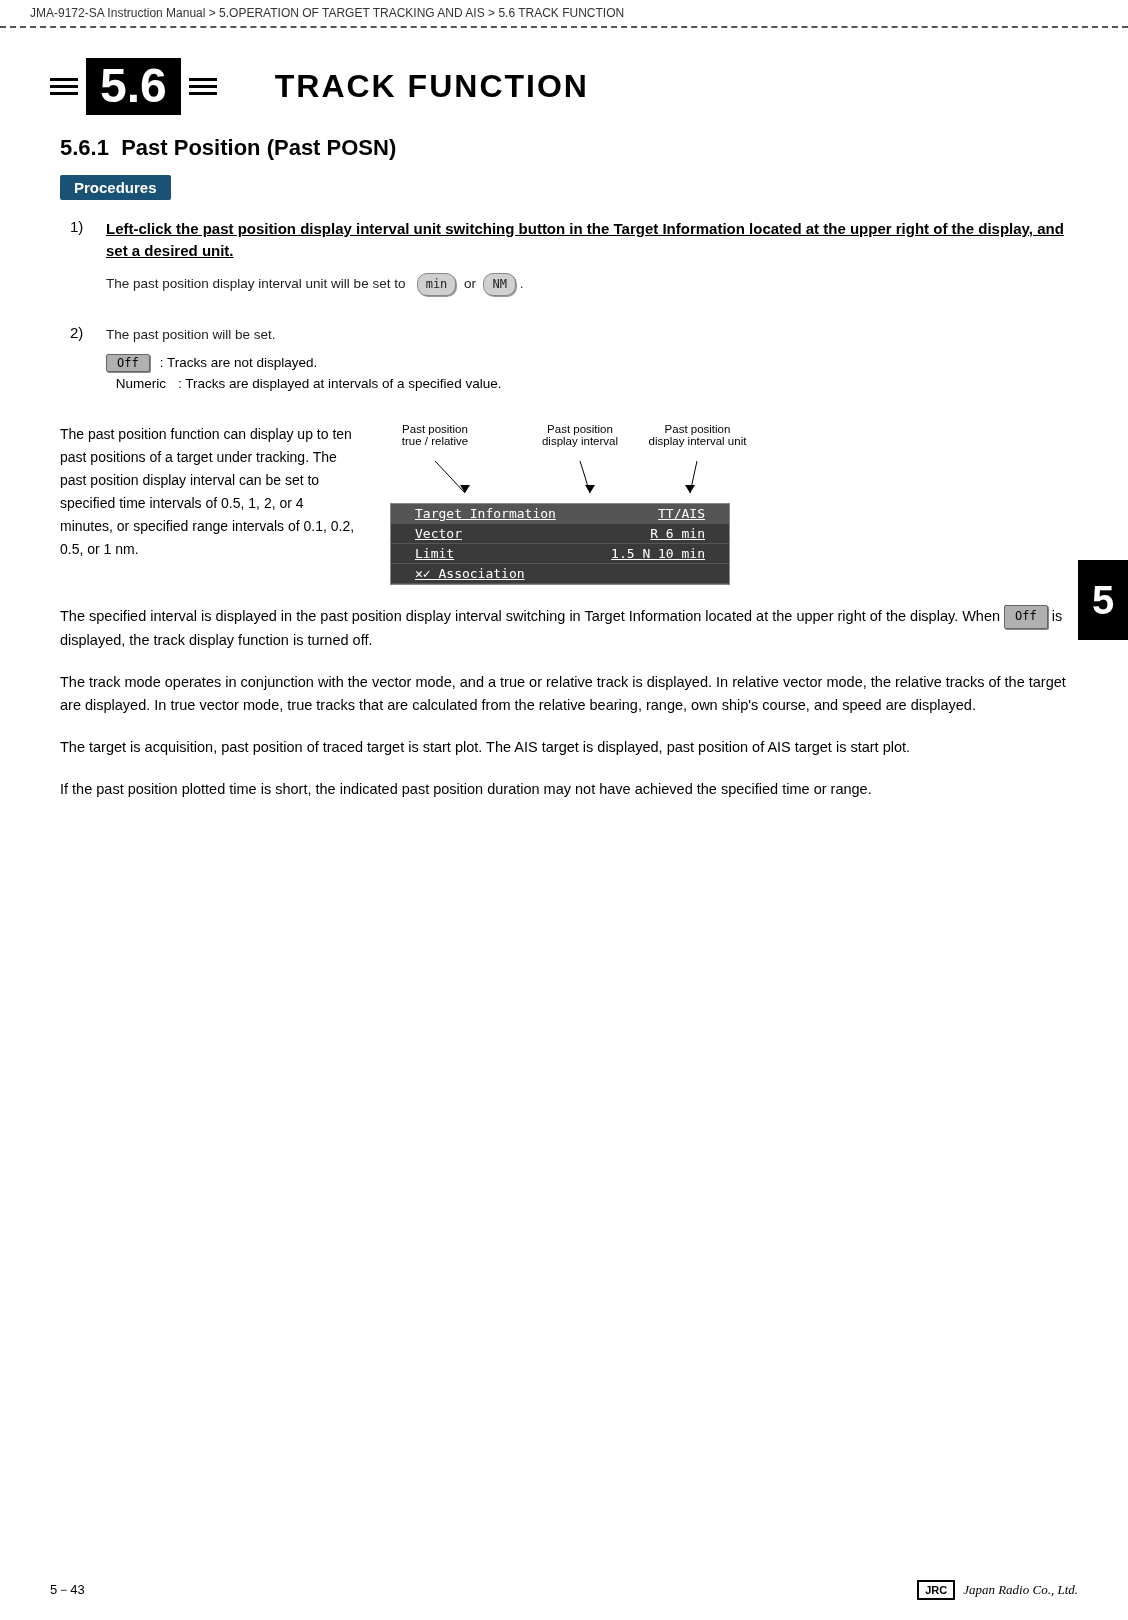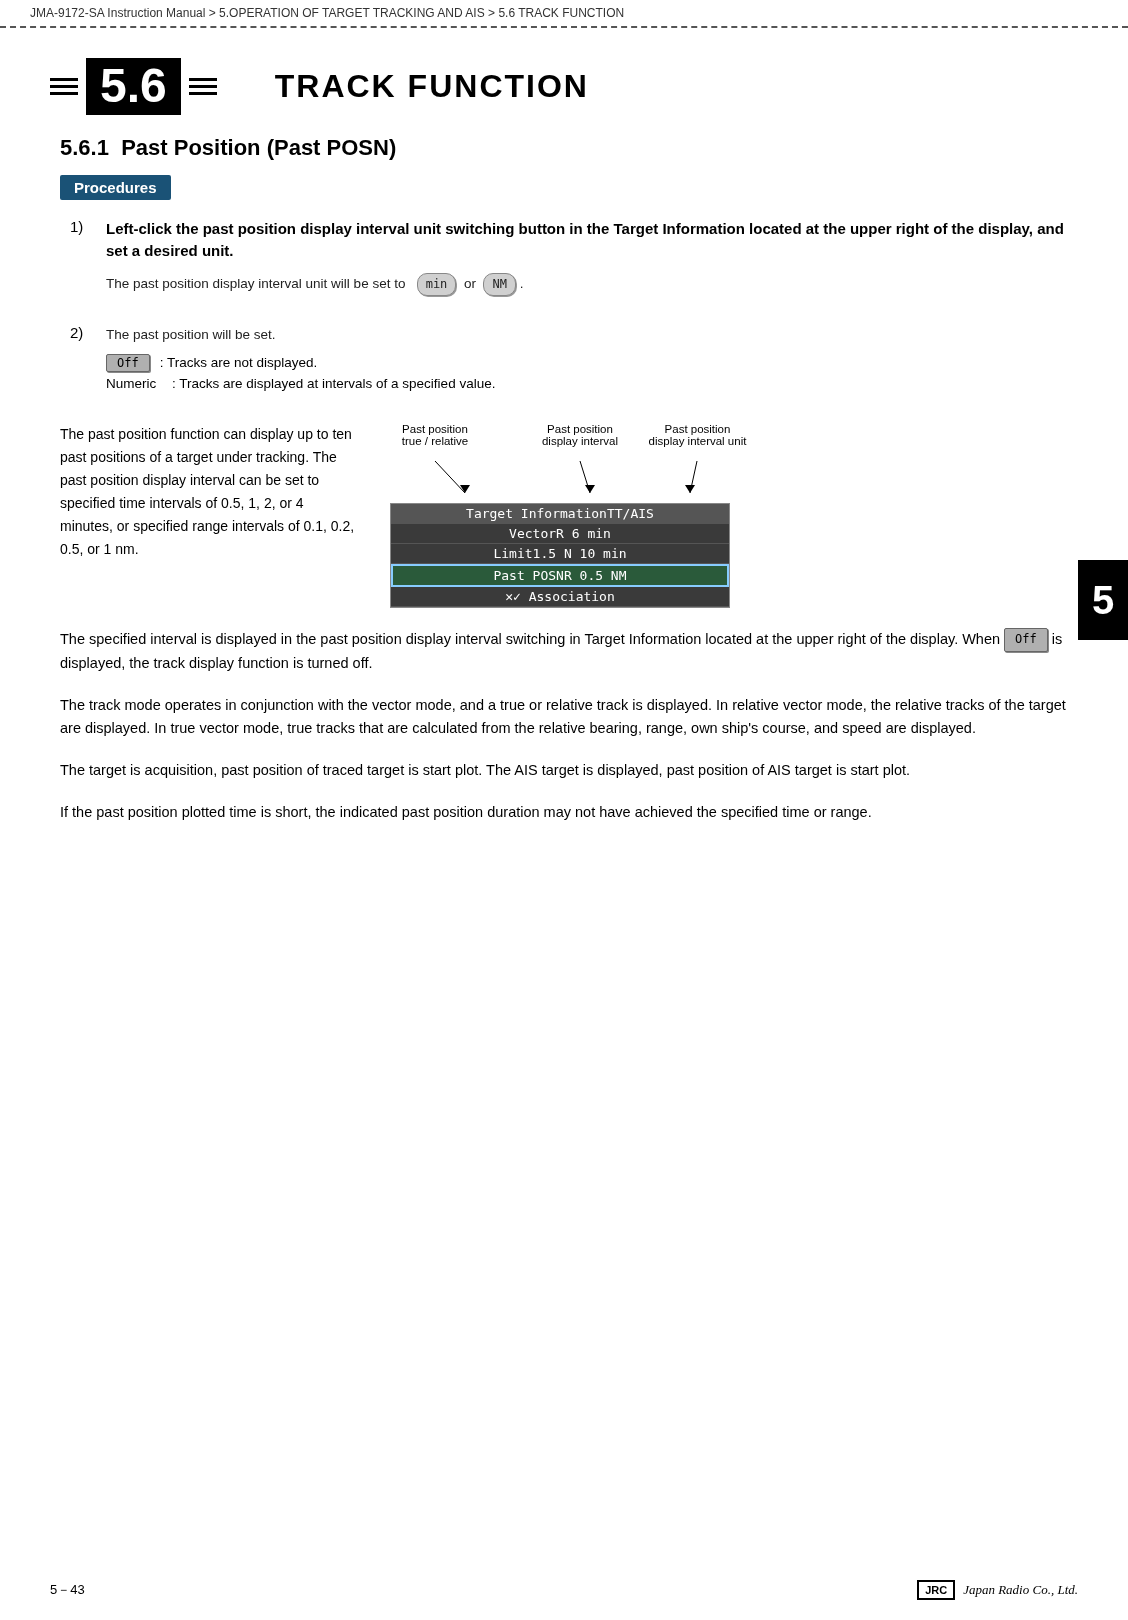--- a/index.html
+++ b/index.html
@@ -105,20 +105,21 @@
       padding-top: 0;
     }
     .step-content {
       flex: 1;
     }
     .step-bold {
       font-size: 15px;
       font-weight: bold;
       line-height: 1.5;
       margin-bottom: 10px;
+      text-decoration: underline;
     }
     .step-note {
       font-size: 13.5px;
       color: #222;
       margin-left: 0;
       line-height: 1.6;
     }
 
     
     .btn-inline {
@@ -180,23 +181,24 @@
       background: #3a3a3a;
       color: #fff;
       font-family: monospace;
       font-size: 13px;
       padding: 0;
       width: 340px;
       position: relative;
     }
     .radar-ui-row {
       display: flex;
-      justify-content: center;
-      padding: 2px 4px;
+      justify-content: space-between;
+      padding: 2px 24px;
       border-bottom: 1px solid #555;
+      text-decoration: underline;
     }
     .radar-ui-row.highlighted {
       border: 2px solid #88ccff;
       background: #2a5a3a;
     }
     .radar-ui-row.header-row {
       background: #555;
     }
 
     
@@ -255,21 +257,22 @@
     .ltd-text {
       font-size: 13px;
     }
 
     
     .note-numeric {
       margin: 4px 0 4px 0;
       font-size: 13.5px;
       display: flex;
       align-items: flex-start;
-      gap: 6px;
+      gap: 12px;
+      text-align: right;
     }
   </style>
 </head>
 <body>
 
 <div class="breadcrumb-bar">
   <span>JMA-9172-SA Instruction Manual  &gt;  5.OPERATION OF TARGET TRACKING AND AIS  &gt;  5.6  TRACK FUNCTION</span>
 </div>
 
 <hr class="dashed-divider">
@@ -368,24 +371,20 @@
         <span>TT/AIS</span>
       </div>
       <div class="radar-ui-row">
         <span>Vector</span>
         <span>R      6 min</span>
       </div>
       <div class="radar-ui-row">
         <span>Limit</span>
         <span>1.5 N   10 min</span>
       </div>
-      <div class="radar-ui-row highlighted">
-        <span>Past POSN</span>
-        <span>R   0.5  NM</span>
-      </div>
       <div class="radar-ui-row">
         <span>  ✕✓  Association</span>
         <span></span>
       </div>
     </div>
   </div>
 </div>
 
 <div class="para">
   <span>The specified interval is displayed in the past position display interval switching in Target Information located at the upper right of the display. When </span>

